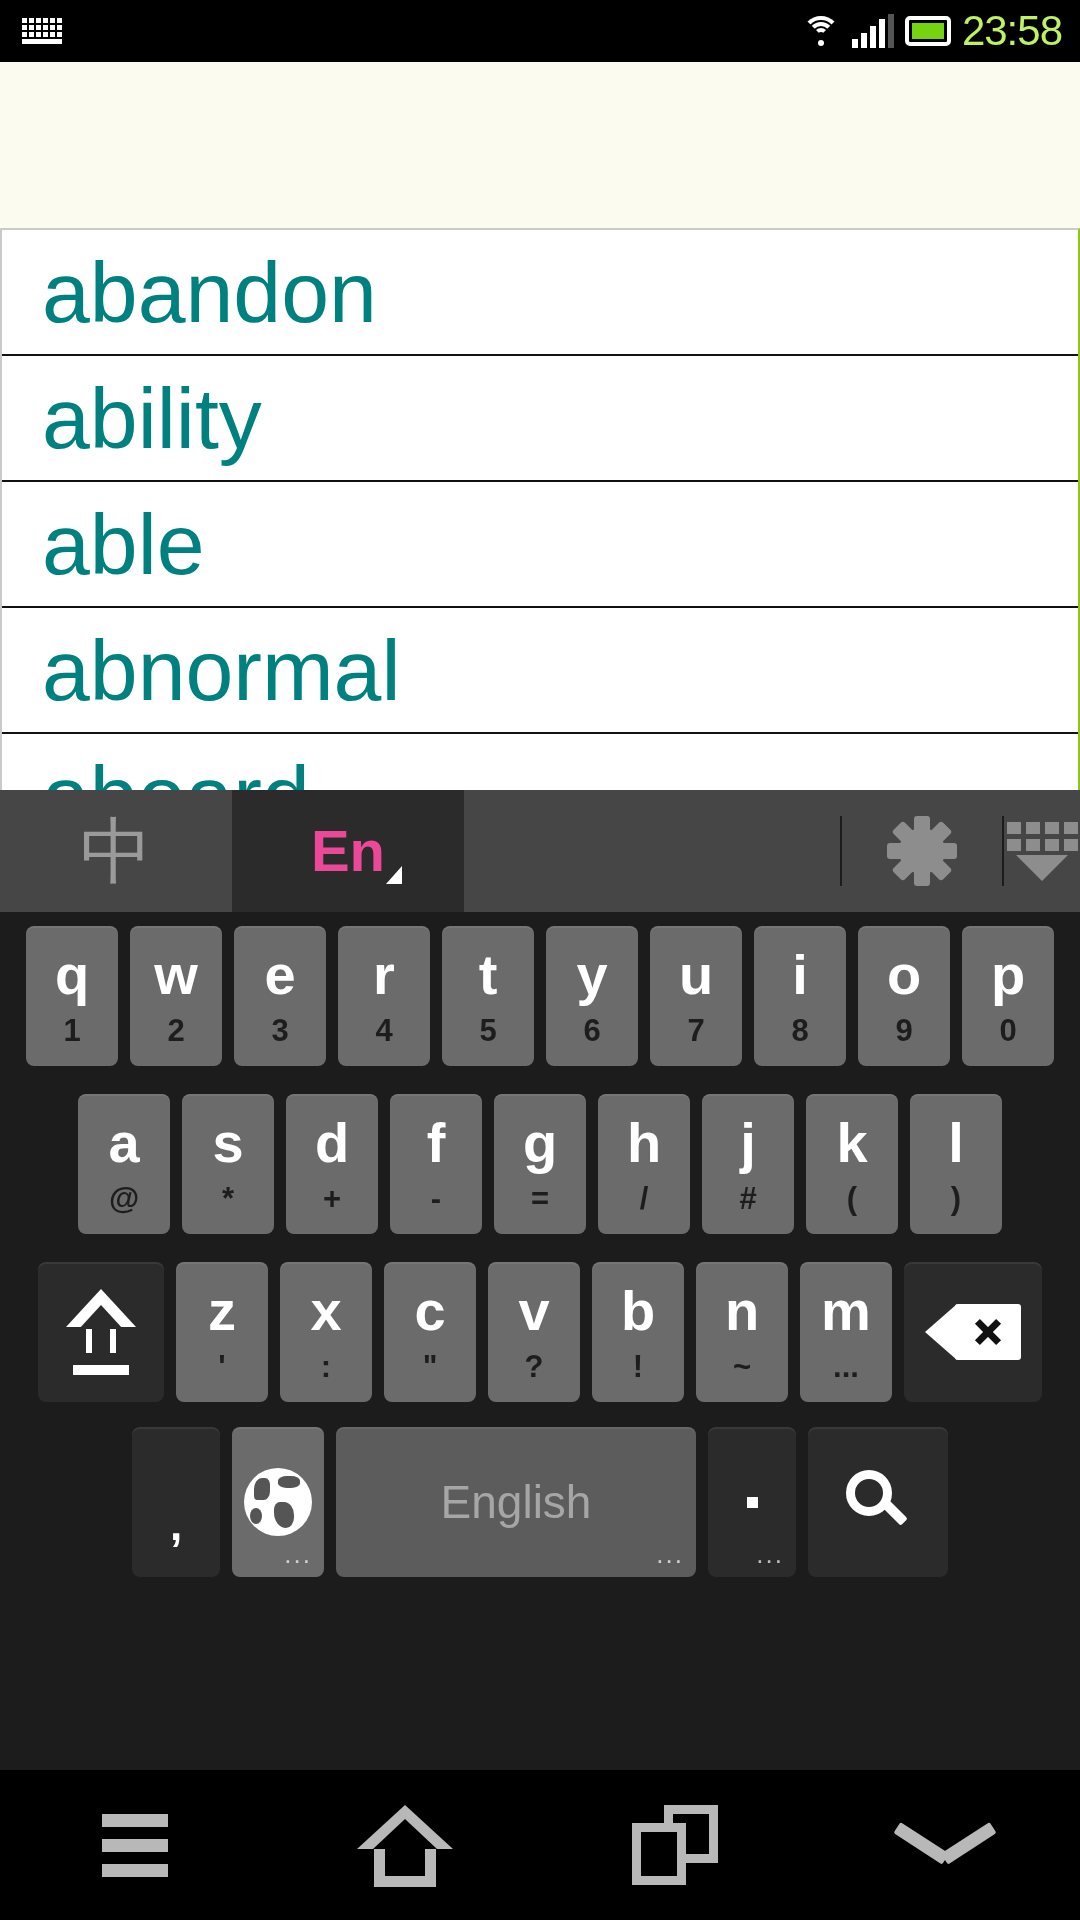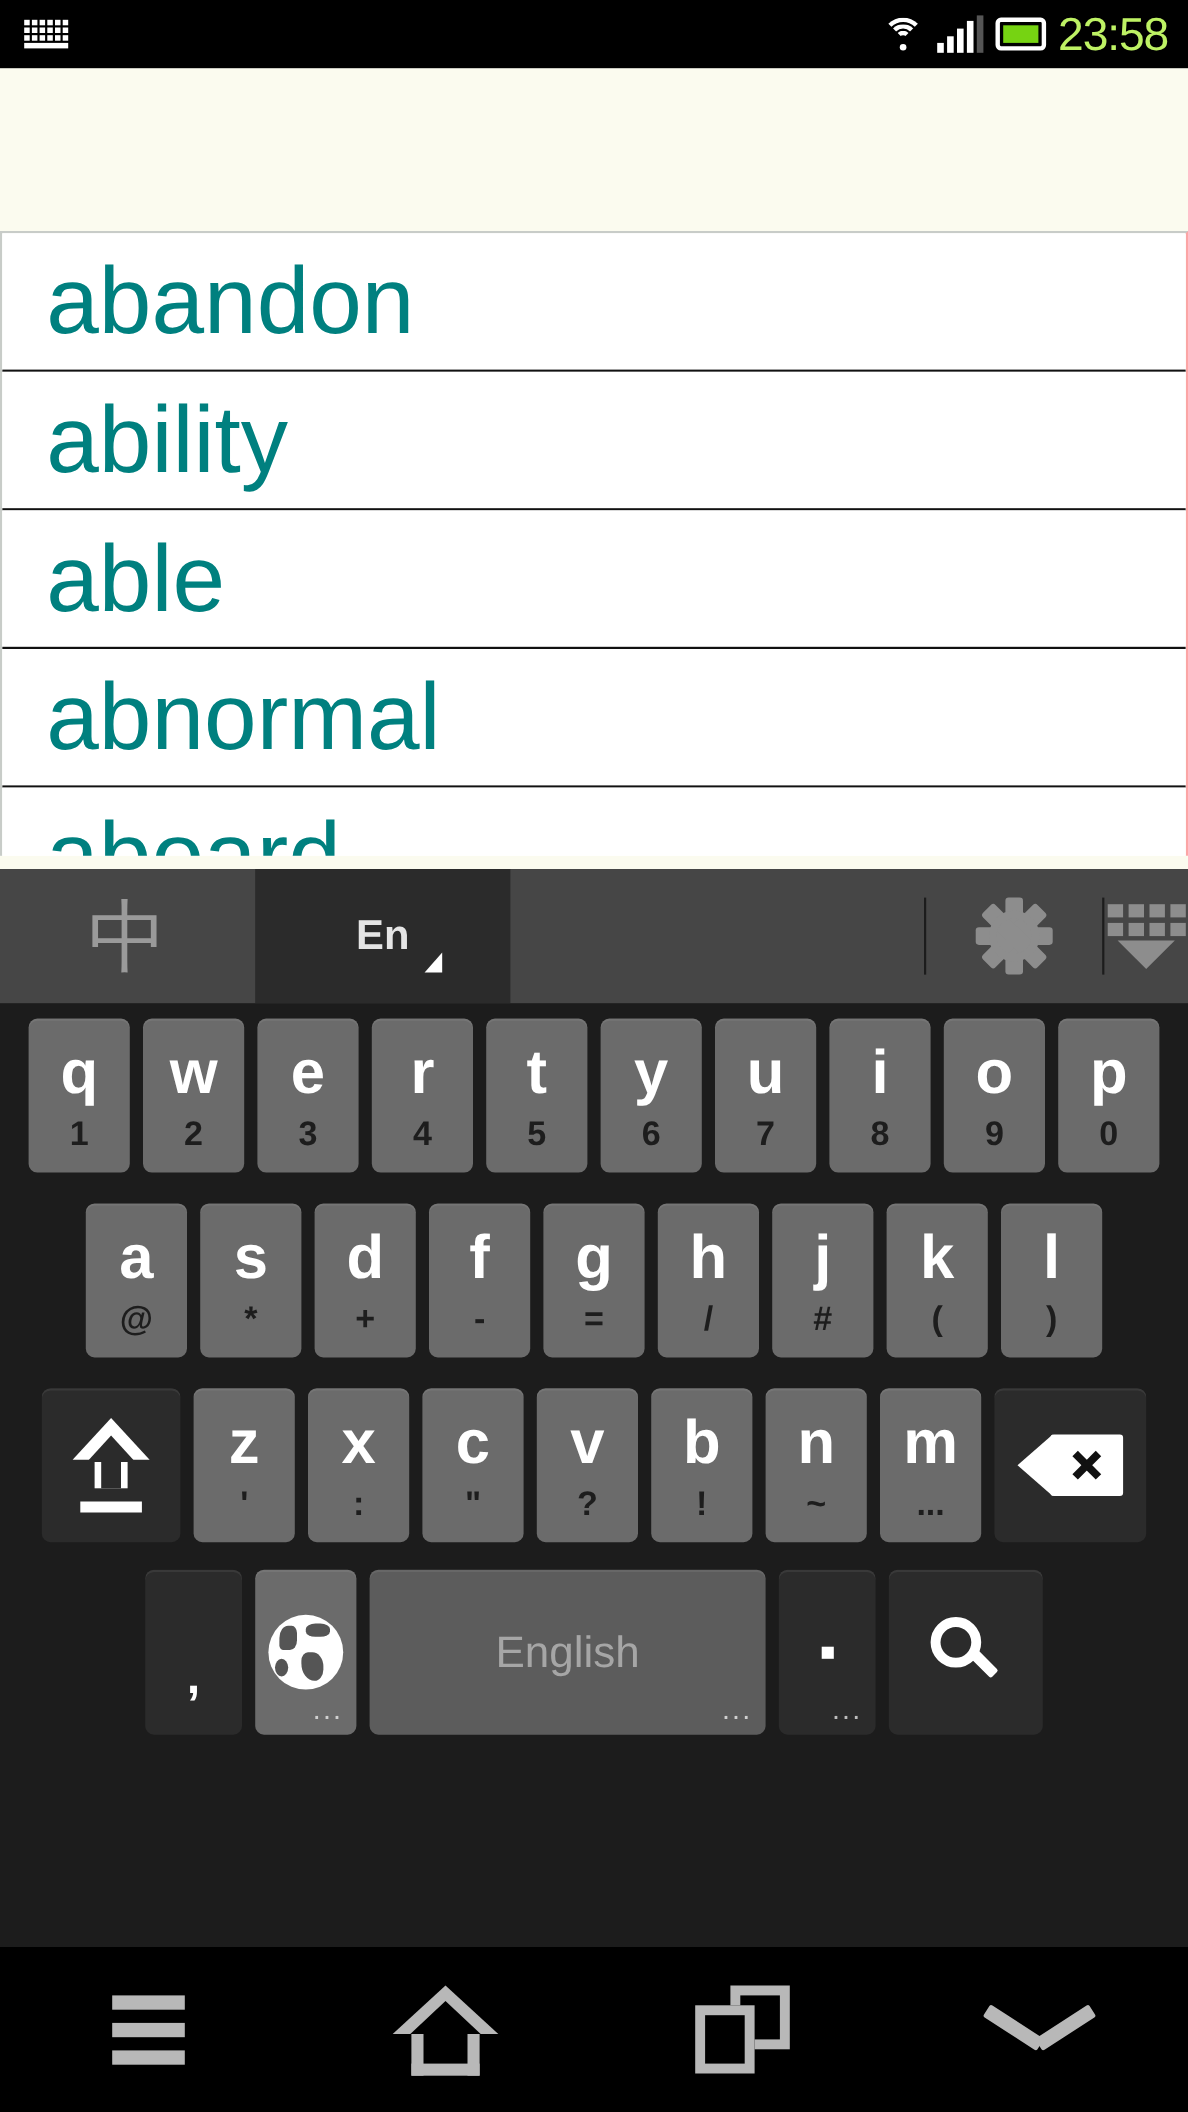--- a/index.html
+++ b/index.html
@@ -52,36 +52,36 @@
     transform:rotate(45deg); border-radius:2px; }
   .query{ font-size:66px; color:#000; line-height:1; font-family:"Liberation Sans",sans-serif; }
   .caret{ display:inline-block; width:3px; height:78px; background:#222; vertical-align:-18px; margin-left:2px;}
   .sgrow{ flex:1; }
   .clearx{ width:78px;height:78px; position:relative; flex:none; }
   .clearx b{ position:absolute; left:50%; top:50%; width:74px;height:13px;background:#8cc722;border-radius:2px; }
   .clearx b:first-child{ transform:translate(-50%,-50%) rotate(45deg); }
   .clearx b:last-child{ transform:translate(-50%,-50%) rotate(-45deg); }
 
   
-  .suglist{ position:absolute; top:210px; left:0; width:1080px; height:568px;
-    background:#fff; border-left:2px solid #c8ccc8; border-right:2px solid #fca5a5;
+  .suglist{ position:absolute; top:228px; left:0; width:1080px; height:568px;
+    background:#fff; border-left:2px solid #c8ccc8; border-right:2px solid #84cc16;
     border-top:2px solid #c8ccc8; overflow:hidden; }
   .sugitem{ height:126px; display:flex; align-items:center; padding-left:40px;
     border-bottom:2px solid #111; background:#fff; }
   .sugitem span{ font-size:86px; color:#00807f; line-height:1;
     font-family:"Liberation Sans", sans-serif; }
 
   
   .keyboard{ position:absolute; top:790px; left:0; width:1080px; height:980px; background:#1c1c1c; }
   .kbtoolbar{ height:122px; background:#464646; display:flex; align-items:stretch; }
   .tb-tab{ width:232px; display:flex; align-items:center; justify-content:center; position:relative; }
   .tb-tab.cn{ }
   .tb-tab.en{ background:#2b2b2b; }
   .cn-glyph{ color:#9a9a9a; font-size:72px; line-height:1; font-family:"DejaVu Sans",sans-serif; }
-  .en-label{ color:#e5e5e5; font-size:38px; font-weight:bold; line-height:1; }
+  .en-label{ color:#ec4899; font-size:58px; font-weight:bold; line-height:1; }
   .en-corner{ position:absolute; right:62px; bottom:28px; width:0;height:0;
     border-left:16px solid transparent; border-bottom:18px solid #fff; }
   .tb-fill{ flex:1; }
   .tb-sep{ width:2px; background:#1c1c1c; margin:26px 0; }
   .tb-btn{ width:160px; display:flex; align-items:center; justify-content:center; }
   .gear{ width:62px;height:62px; position:relative; }
   .gear .core{ position:absolute; inset:8px; border:7px solid #8d8d8d; border-radius:50%; }
   .gear i{ position:absolute; left:50%; top:50%; width:16px;height:70px;background:#8d8d8d;
     transform-origin:center; border-radius:3px; }
   .gear i:nth-child(1){transform:translate(-50%,-50%) rotate(0deg);}
@@ -113,21 +113,21 @@
   .key.fn{ width:126px; height:140px; }
   .key.bsp{ width:138px; height:140px; }
   .key.sym{ width:140px; height:150px; }
   .key.comma{ width:88px; height:150px; }
   .key.globe{ width:92px; height:150px; }
   .key.space{ flex:1; max-width:360px; height:150px; background:#5c5c5c; }
   .key.period{ width:88px; height:150px; }
   .key.srch{ width:140px; height:150px; }
   .dots{ position:absolute; right:12px; bottom:10px; color:#d0d0d0; font-size:26px; letter-spacing:2px; line-height:1;}
   .dots.dk{ color:#bdbdbd; }
-  .spacelabel{ color:#a6a6a6; font-size:40px; line-height:1; }
+  .spacelabel{ color:#a6a6a6; font-size:46px; line-height:1; }
   .shift-ico{ width:70px; height:86px; position:relative; }
   .shift-ico .arw{ width:0;height:0; margin:0 auto;
     border-left:35px solid transparent;border-right:35px solid transparent;border-bottom:38px solid #fff;}
   .shift-ico .stem{ width:30px;height:26px;background:#fff;margin:0 auto; }
   .shift-ico .cut{ position:absolute; left:50%; top:16px; transform:translateX(-50%);
     width:0;height:0;border-left:22px solid transparent;border-right:22px solid transparent;
     border-bottom:24px solid #2b2b2b; }
   .shift-ico .cut2{ position:absolute; left:50%; top:38px; transform:translateX(-50%);
     width:18px; height:26px; background:#2b2b2b; }
   .shift-ico .bar{ width:56px;height:10px;background:#fff;margin:12px auto 0;}

